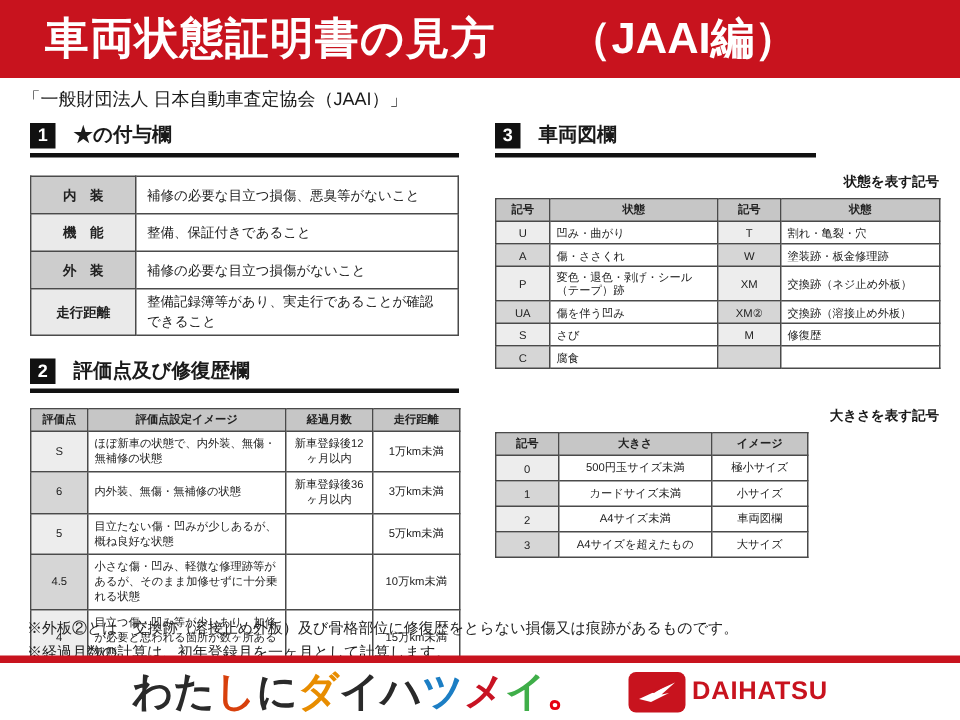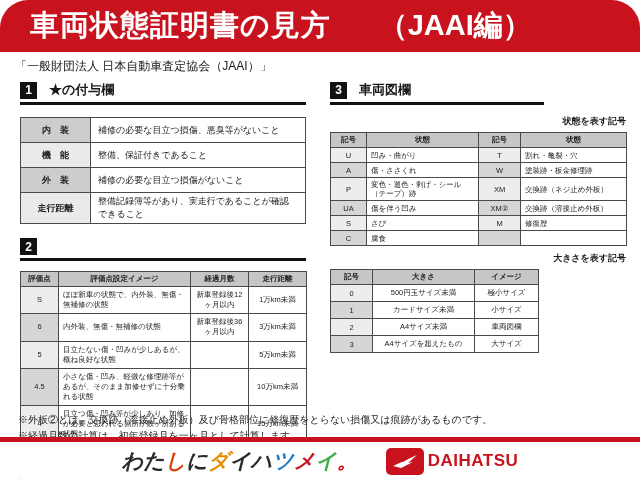--- a/index.html
+++ b/index.html
@@ -1,19 +1,19 @@
 <!DOCTYPE html>
 <html style="--red: #c8131e;"><head>
 <meta charset="utf-8">
 <style>
   :root { --red:#c8131e; }
   * { margin:0; padding:0; box-sizing:border-box; }
   html,body { background:#fff; }
   .page { position:relative; width:640px; height:480px; background:#fff; overflow:hidden;
-          font-family:"Liberation Sans", sans-serif; color:#1a1a1a;border-radius:28px; }
+          font-family:"Liberation Sans", sans-serif; color:#1a1a1a; }
 
   .header { position:absolute; top:0; left:0; width:640px; height:52px; background:var(--red);
             color:#fff; display:flex; align-items:center; }
   .header .title { font-size:29px; font-weight:bold; margin-left:30px; letter-spacing:1px; }
   .header .edition { font-size:29px; font-weight:bold; margin-left:48px; }
 
   .subtitle { position:absolute; top:58px; left:15px; font-size:12px; font-weight:normal; }
 
   .col-left  { position:absolute; left:20px;  top:81px; width:286px; }
   .col-right { position:absolute; left:330px; top:81px; width:296px; }
@@ -55,21 +55,21 @@
   .t-size td { height:17px; padding:2px; text-align:center; }
   .t-size tr:nth-child(odd)  td:first-child { background:#ededed; }
   .t-size tr:nth-child(even) td:first-child { background:#d6d6d6; }
 
   .footnotes { position:absolute; left:18px; top:412px; font-size:10px; line-height:1.55; color:#222; }
 
   .red-bar { position:absolute; left:0; top:437px; width:640px; height:5px; background:var(--red); }
 
   .footer { position:absolute; left:0; top:442px; width:640px; height:38px; background:#fff;
             display:flex; align-items:center; justify-content:center; gap:28px; }
-  .tagline { font-size:21px; font-weight:bold; white-space:nowrap;font-style:italic; }
+  .tagline { font-size:27px; font-weight:bold; white-space:nowrap; }
   .brand { display:flex; align-items:center; gap:4px; }
   .brand-badge { width:38px; height:27px; background:var(--red); border-radius:5px;
                  display:flex; align-items:center; justify-content:center; }
   .brand-text { color:var(--red); font-size:17px; font-weight:bold; letter-spacing:0.5px; }
 </style>
 </head>
 <body>
 
 <div class="page">
 
@@ -105,20 +105,21 @@
           </tr>
           <tr>
             <td>走行距離</td>
             <td>整備記録簿等があり、実走行であることが確認できること</td>
           </tr>
         </tbody>
     </table>
 
     <div class="sec-head" style="margin-top:14px;">
       <span class="sec-num">2</span>
+      <span class="sec-title">評価点及び修復歴欄</span>
     </div>
     <table class="t-eval">
       <colgroup>
           <col style="width:38px">
           <col style="width:132px">
           <col style="width:58px">
           <col style="width:58px">
         </colgroup>
       <thead>
           <tr>
@@ -230,21 +231,21 @@
           </tr>
           <tr>
             <td>C</td>
             <td>腐食</td>
             <td></td>
             <td></td>
           </tr>
         </tbody>
     </table>
 
-    <div class="sub-label" style="margin-top:6px;">大きさを表す記号</div>
+    <div class="sub-label" style="margin-top:25px;">大きさを表す記号</div>
     <table class="t-size">
       <colgroup>
           <col style="width:42px">
           <col style="width:102px">
           <col style="width:64px">
         </colgroup>
       <thead>
           <tr>
             <th>記号</th>
             <th>大きさ</th>

